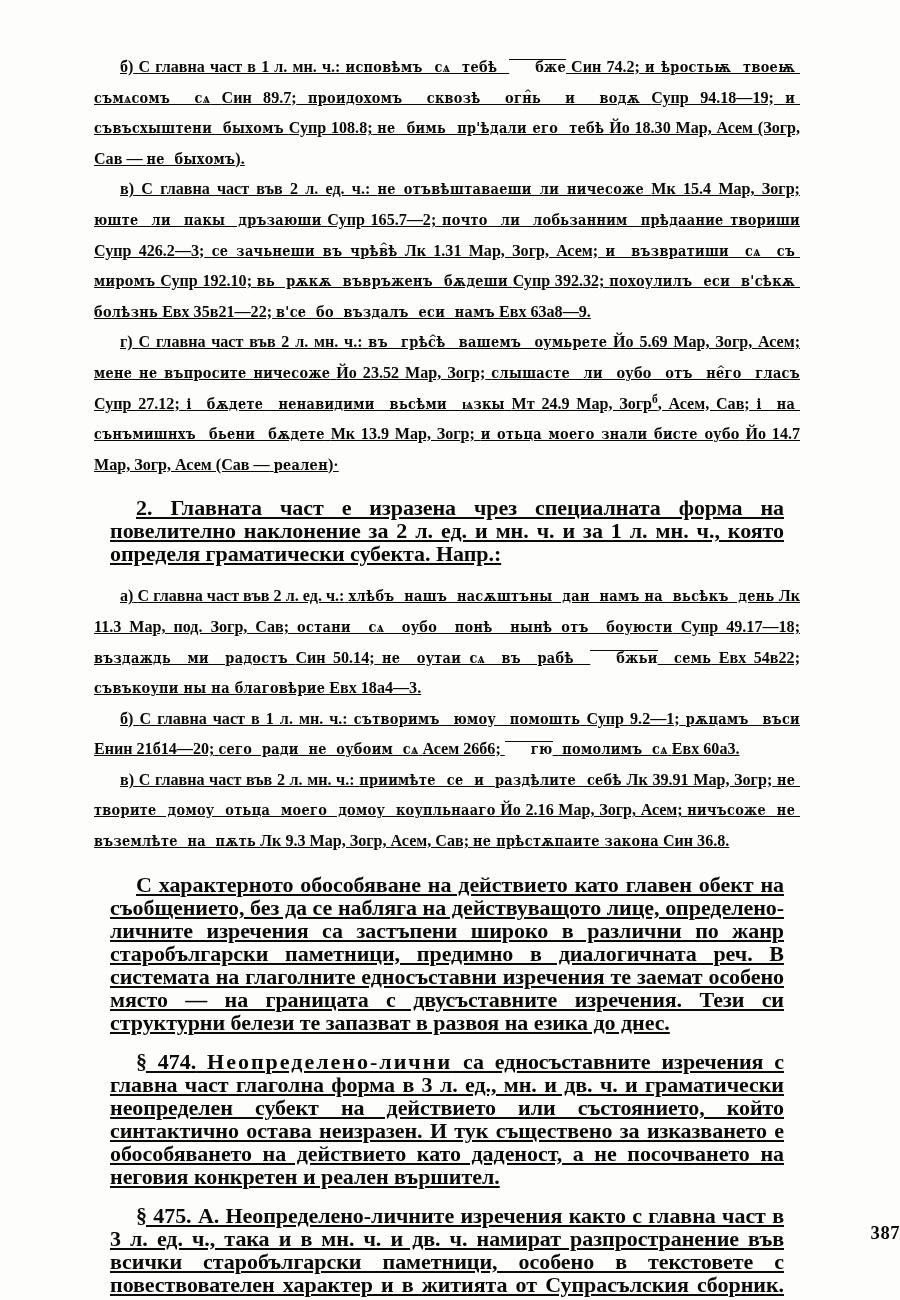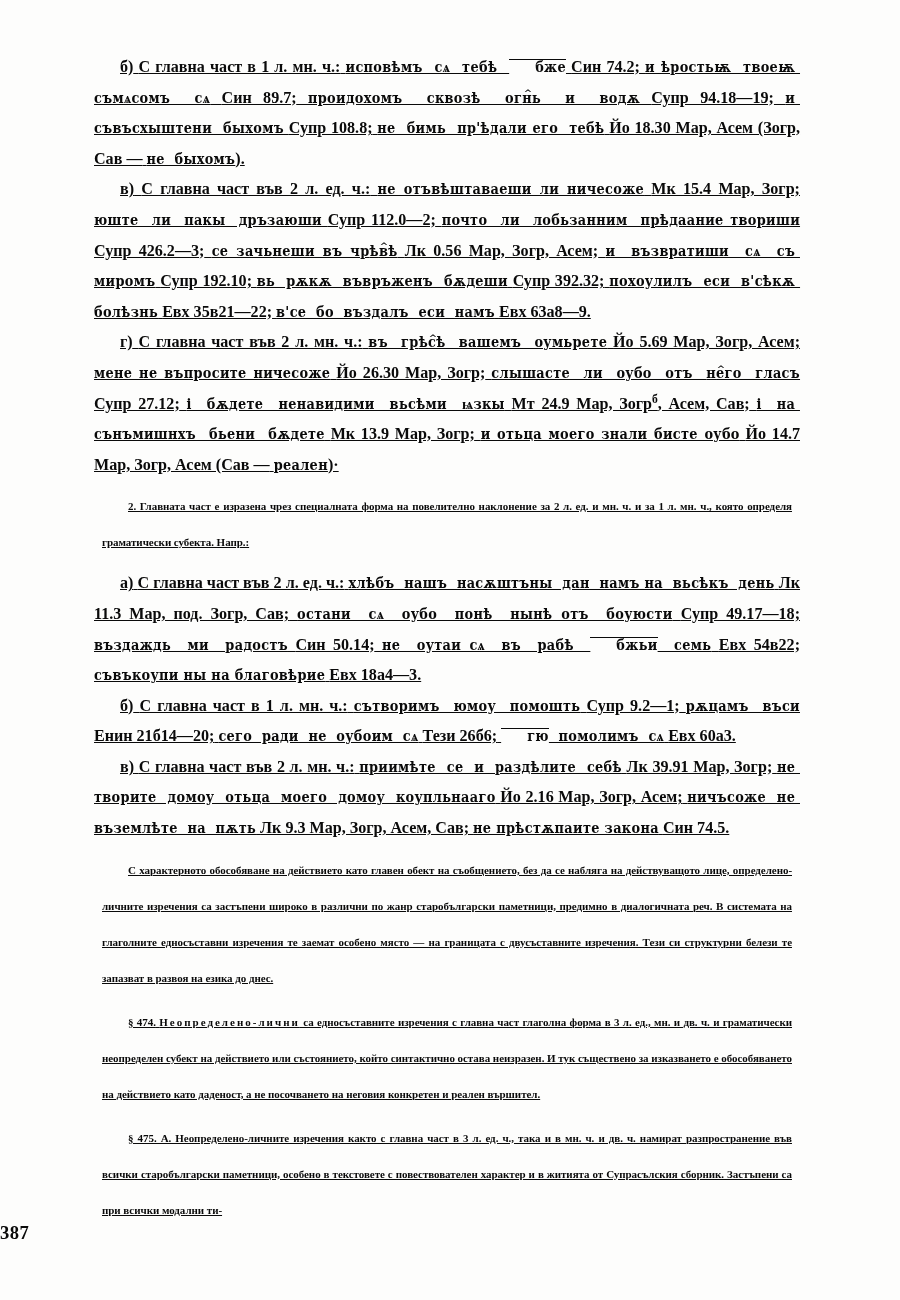--- a/index.html
+++ b/index.html
@@ -36,24 +36,24 @@
     margin: 0;
     text-align: justify;
     font-size: 16.1px;
     line-height: 29.6px;
     font-weight: 700;
     text-indent: 26px;
   }
 
   
   p.prose {
-    margin: 8px;
+    margin: 16px;
     text-align: justify;
-    font-size: 11px;
-    line-height: 36px;
+    font-size: 22px;
+    line-height: 23px;
     font-weight: 700;
     text-indent: 26px;
     letter-spacing: -0.05px;
   }
 
   
   .ocs {
     font-family: "DejaVu Serif", "Liberation Serif", serif;
     font-weight: 700;
     font-size: 14.3px;
@@ -100,21 +100,21 @@
     vertical-align: super;
     line-height: 0;
     font-weight: 700;
   }
 
   .pageno {
     position: absolute;
     left: 0;
     top: 1222px;
     width: 900px;
-    text-align: left;
+    text-align: right;
     font-size: 18.6px;
     font-weight: 700;
     letter-spacing: 0.5px;
     font-family: "Liberation Serif", "DejaVu Serif", serif;
   }
 </style>
 </head>
 <body>
 
 <div class="page">
@@ -136,42 +136,42 @@
       <span class="sig">Йо 18.30 Мар, Асем (Зогр, Сав —</span>
       <span class="ocs">не&nbsp; быхомъ</span><span class="sig">).</span>
     </p>
 
     <p class="ex">
       <span class="sig">в)</span>
       <span class="sig">С главна част във 2 л. ед. ч.:</span>
       <span class="ocs">не&nbsp;отъвѣштаваеши&nbsp;ли&nbsp;ничесоже</span>
       <span class="sig">Мк 15.4 Мар, Зогр;</span>
       <span class="ocs">юште&nbsp; ли&nbsp; пакы&nbsp; дръзаюши</span>
-      <span class="sig">Супр 112.0—2;</span>
+      <span class="sig">Супр 165.7—2;</span>
       <span class="ocs">почто&nbsp; ли&nbsp; лобьзанним&nbsp; прѣдаание&nbsp;твориши</span>
       <span class="sig">Супр 426.2—3;</span>
       <span class="ocs">се&nbsp;зачьнеши&nbsp;въ&nbsp;чр<span class="kamora">ѣ</span>вѣ</span>
-      <span class="sig">Лк 0.56 Мар, Зогр, Асем;</span>
+      <span class="sig">Лк 1.31 Мар, Зогр, Асем;</span>
       <span class="ocs">и&nbsp; възвратиши&nbsp; сѧ&nbsp; съ&nbsp; миромъ</span>
       <span class="sig">Супр 192.10;</span>
       <span class="ocs">вь&nbsp; рѫкѫ&nbsp; въвръженъ&nbsp; бѫдеши</span>
       <span class="sig">Супр 392.32;</span>
       <span class="ocs">похоулилъ&nbsp; еси&nbsp; в'сѣкѫ&nbsp; болѣзнь</span>
       <span class="sig">Евх 35в21—22;</span>
       <span class="ocs">в'се&nbsp; бо&nbsp; въздалъ&nbsp; еси&nbsp; намъ</span>
       <span class="sig">Евх 63а8—9.</span>
     </p>
 
     <p class="ex">
       <span class="sig">г)</span>
       <span class="sig">С главна част във 2 л. мн. ч.:</span>
       <span class="ocs">въ&nbsp; гр<span class="kamora">ѣ</span>сѣ&nbsp; вашемъ&nbsp; оумьрете</span>
       <span class="sig">Йо 5.69 Мар, Зогр, Асем;</span>
       <span class="ocs">мене&nbsp;не&nbsp;въпросите&nbsp;ничесоже</span>
-      <span class="sig">Йо 26.30 Мар, Зогр;</span>
+      <span class="sig">Йо 23.52 Мар, Зогр;</span>
       <span class="ocs">слышасте&nbsp; ли&nbsp; оубо&nbsp; отъ&nbsp; <span class="kamora">н</span>его&nbsp; гласъ</span>
       <span class="sig">Супр 27.12;</span>
       <span class="ocs">і&nbsp; бѫдете&nbsp; ненавидими&nbsp; вьсѣми&nbsp; ѩзкы</span>
       <span class="sig">Мт 24.9 Мар, Зогр<sup class="supletter">б</sup>, Асем, Сав;</span>
       <span class="ocs">і&nbsp; на&nbsp; сънъмишнхъ&nbsp; бьени&nbsp; бѫдете</span>
       <span class="sig">Мк 13.9 Мар, Зогр;</span>
       <span class="ocs">и&nbsp;отьца&nbsp;моего&nbsp;знали&nbsp;бисте&nbsp;оубо</span>
       <span class="sig">Йо 14.7 Мар, Зогр, Асем (Сав —</span>
       <span class="ocs">реален</span><span class="sig">)·</span>
     </p>
@@ -194,36 +194,36 @@
     </p>
 
     <p class="ex">
       <span class="sig">б)</span>
       <span class="sig">С главна част в 1 л. мн. ч.:</span>
       <span class="ocs">сътворимъ&nbsp; юмоу&nbsp; помошть</span>
       <span class="sig">Супр 9.2—1;</span>
       <span class="ocs">рѫцамъ&nbsp; въси</span>
       <span class="sig">Енин 21б14—20;</span>
       <span class="ocs">сего&nbsp; ради&nbsp; не&nbsp; оубоим&nbsp; сѧ</span>
-      <span class="sig">Тези 26б6;</span>
+      <span class="sig">Асем 26б6;</span>
       <span class="ocs"><span class="titlo">гю</span>&nbsp; помолимъ&nbsp; сѧ</span>
       <span class="sig">Евх 60а3.</span>
     </p>
 
     <p class="ex">
       <span class="sig">в)</span>
       <span class="sig">С главна част във 2 л. мн. ч.:</span>
       <span class="ocs">приимѣте&nbsp; се&nbsp; и&nbsp; раздѣлите&nbsp; себѣ</span>
       <span class="sig">Лк 39.91 Мар, Зогр;</span>
       <span class="ocs">не&nbsp; творите&nbsp; домоу&nbsp; отьца&nbsp; моего&nbsp; домоу&nbsp; коупльнааго</span>
       <span class="sig">Йо 2.16 Мар, Зогр, Асем;</span>
       <span class="ocs">ничъсоже&nbsp; не&nbsp; въземлѣте&nbsp; на&nbsp; пѫть</span>
       <span class="sig">Лк 9.3 Мар, Зогр, Асем, Сав;</span>
       <span class="ocs">не&nbsp;прѣстѫпаите&nbsp;закона</span>
-      <span class="sig">Син 74.5.</span>
+      <span class="sig">Син 36.8.</span>
     </p>
 
     <p class="prose">С характерното обособяване на действието като главен обект на съобщението, без да се набляга на действуващото лице, определено-личните изречения са застъпени широко в различни по жанр старобългарски паметници, предимно в диалогичната реч. В системата на глаголните едносъставни изречения те заемат особено място — на границата с двусъставните изречения. Тези си структурни белези те запазват в развоя на езика до днес.</p>
 
     <p class="prose">
       <span>§ 474.</span>
       <span class="spaced">Неопределено-лични</span><span> са едносъставните изречения с главна част глаголна форма в 3 л. ед., мн. и дв. ч. и граматически неопределен субект на действието или състоянието, който синтактично остава неизразен. И тук съществено за изказването е обособяването на действието като даденост, а не посочването на неговия конкретен и реален вършител.</span>
     </p>
 
     <p class="prose">§ 475. А. Неопределено-личните изречения както с главна част в 3 л. ед. ч., така и в мн. ч. и дв. ч. намират разпространение във всички старобългарски паметници, особено в текстовете с повествователен характер и в житията от Супрасълския сборник. Застъпени са при всички модални ти-</p>

